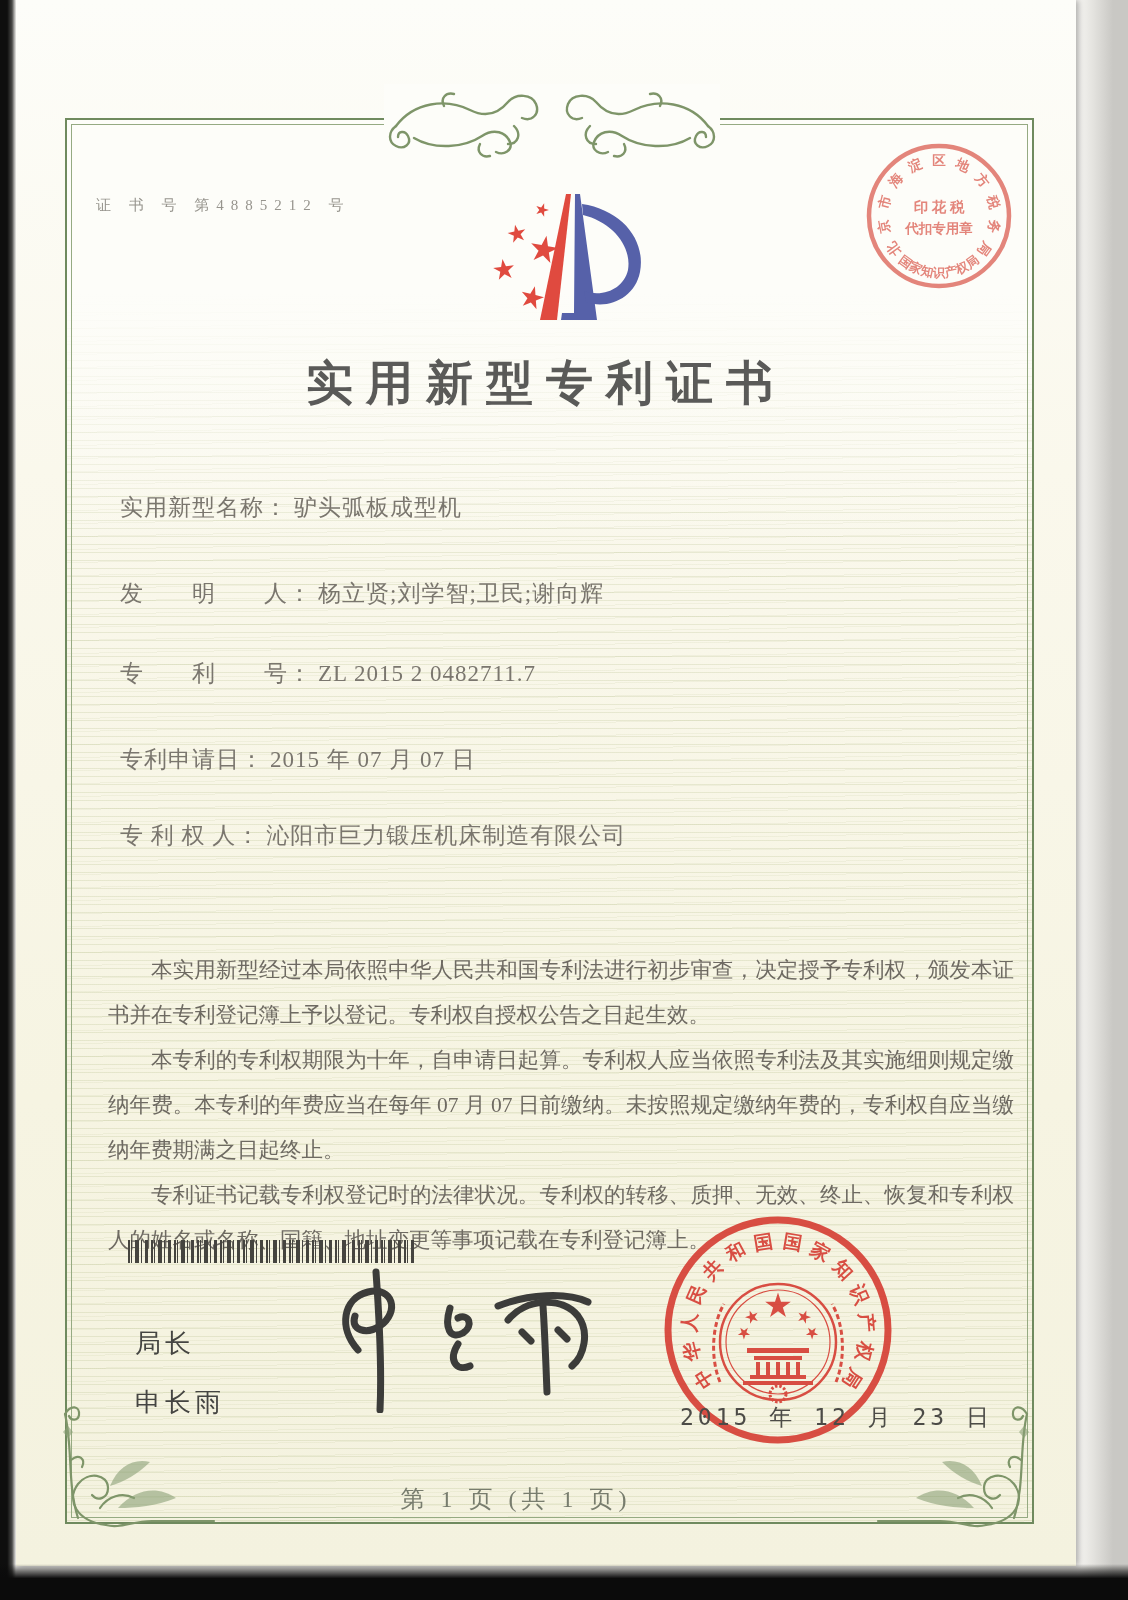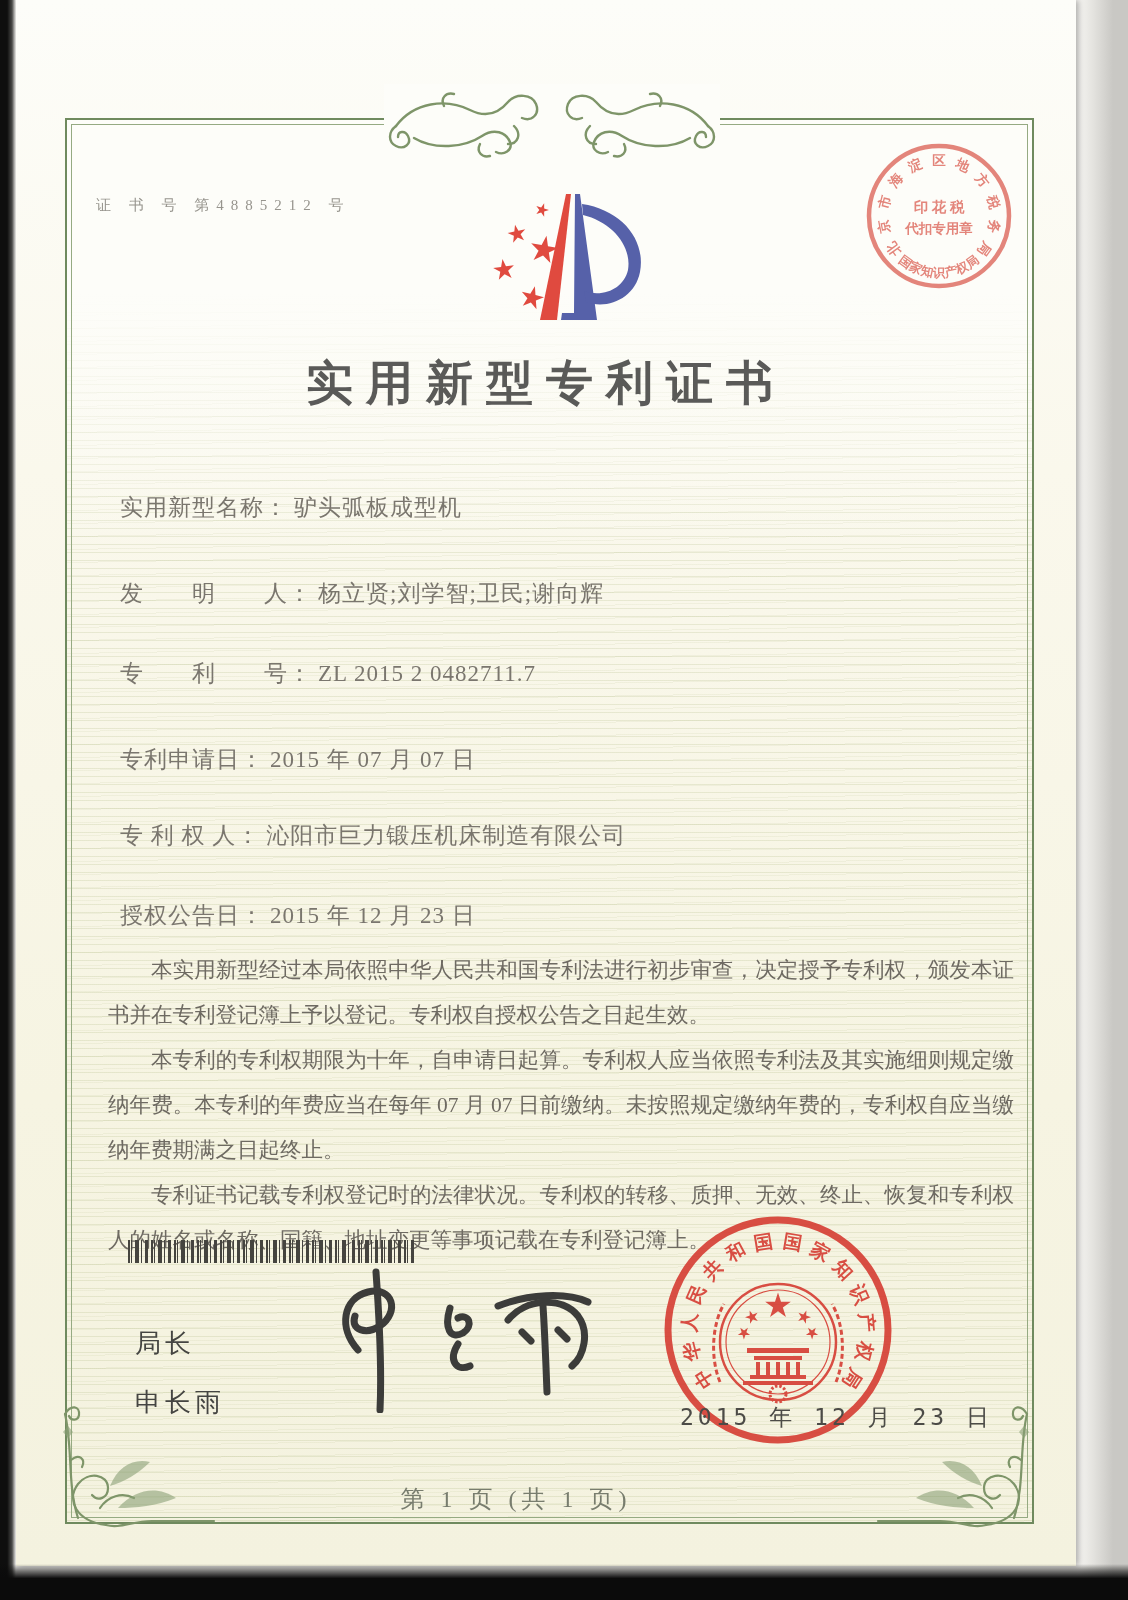--- a/index.html
+++ b/index.html
@@ -197,23 +197,20 @@
       <span>发　　明　　人：</span><span class="val">杨立贤;刘学智;卫民;谢向辉</span>
     </div>
     <div class="content field" style="top:658px;">
       <span>专　　利　　号：</span><span class="val">ZL 2015 2 0482711.7</span>
     </div>
     <div class="content field" style="top:744px;">
       <span>专利申请日：</span><span class="val">2015 年 07 月 07 日</span>
     </div>
     <div class="content field" style="top:820px;">
       <span>专 利 权 人：</span><span class="val">沁阳市巨力锻压机床制造有限公司</span>
-    </div>
-    <div class="content field" style="top:900px;">
-      <span>授权公告日：</span><span class="val">2015 年 12 月 23 日</span>
     </div>
 
     <div class="content paras">
       <p>本实用新型经过本局依照中华人民共和国专利法进行初步审查，决定授予专利权，颁发本证书并在专利登记簿上予以登记。专利权自授权公告之日起生效。</p>
       <p>本专利的专利权期限为十年，自申请日起算。专利权人应当依照专利法及其实施细则规定缴纳年费。本专利的年费应当在每年 07 月 07 日前缴纳。未按照规定缴纳年费的，专利权自应当缴纳年费期满之日起终止。</p>
       <p>专利证书记载专利权登记时的法律状况。专利权的转移、质押、无效、终止、恢复和专利权人的姓名或名称、国籍、地址变更等事项记载在专利登记簿上。</p>
     </div>
 
     <div class="content barcode"></div>
 

